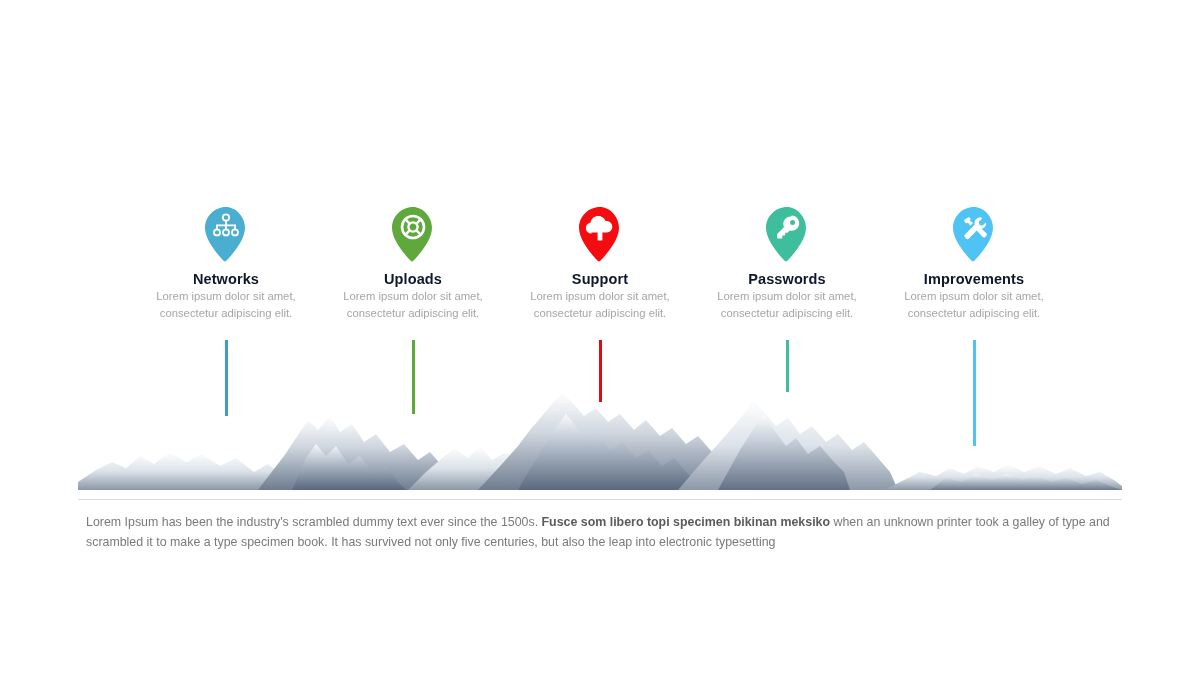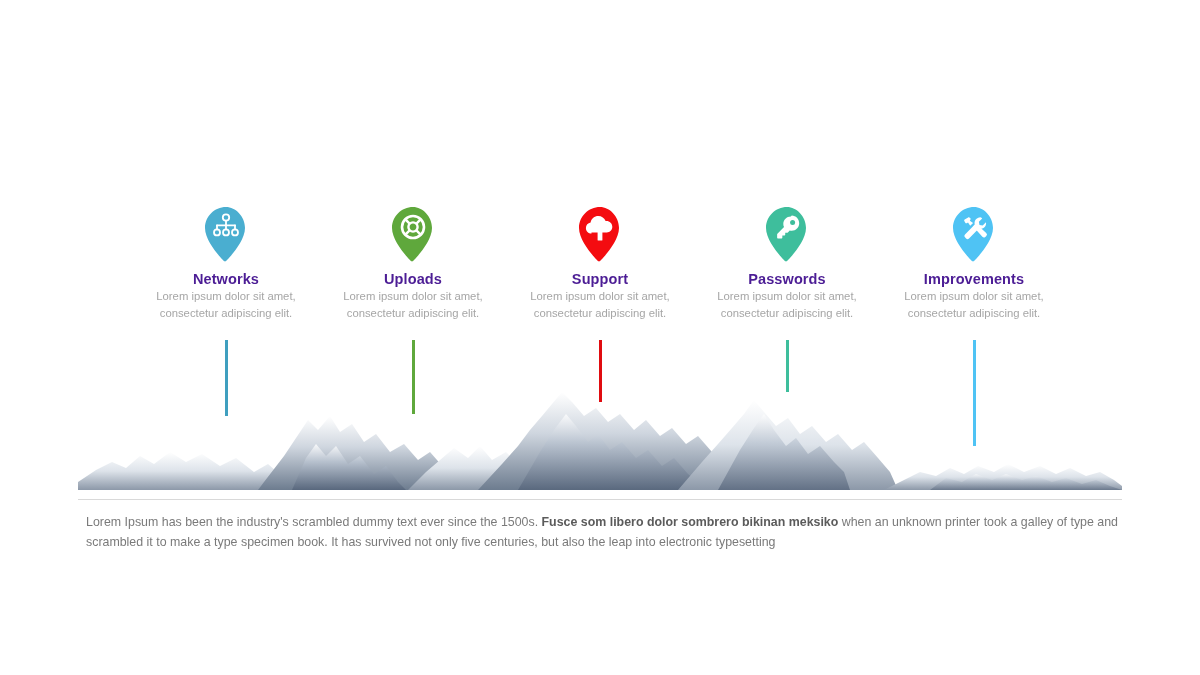--- a/index.html
+++ b/index.html
@@ -57,21 +57,21 @@
     height: 58px;
     position: relative;
   }
   .pin-wrap svg { display: block; width: 46px; height: 58px; }
 
   
   .col-title {
     margin-top: 7px;
     font-size: 14.5px;
     font-weight: bold;
-    color: #4c1d95;
+    color: #0f172a;
     letter-spacing: 0.1px;
     text-align: center;
     line-height: 1.2;
   }
   .col-desc {
     font-size: 11.3px;
     color: #a6a6a6;
     text-align: center;
     line-height: 1.48;
     width: 160px;
@@ -239,15 +239,15 @@
       </div>
       <div class="col-title">Improvements</div>
       <div class="col-desc">Lorem ipsum dolor sit amet, consectetur adipiscing elit.</div>
       <div class="connector" style="top:134px; height:106px; background:#4fc3f4;"></div>
     </div>
 
   </div>
 
   <div class="divider"></div>
 
-  <div class="footer"><span>Lorem Ipsum has been the industry's scrambled dummy text ever since the 1500s. </span><b>Fusce som libero dolor sombrero bikinan meksiko</b><span> when an unknown printer took a galley of type and scrambled it to make a type specimen book. It has survived not only five centuries, but also the leap into electronic typesetting</span></div>
+  <div class="footer"><span>Lorem Ipsum has been the industry's scrambled dummy text ever since the 1500s. </span><b>Fusce som libero topi specimen bikinan meksiko</b><span> when an unknown printer took a galley of type and scrambled it to make a type specimen book. It has survived not only five centuries, but also the leap into electronic typesetting</span></div>
 
 </div>
 
 </body></html>

